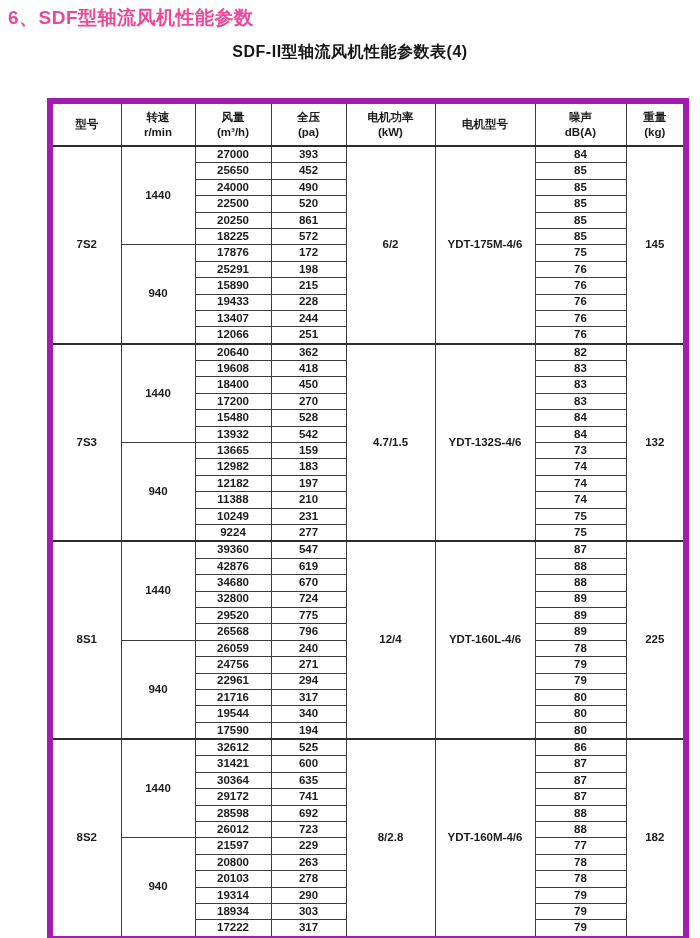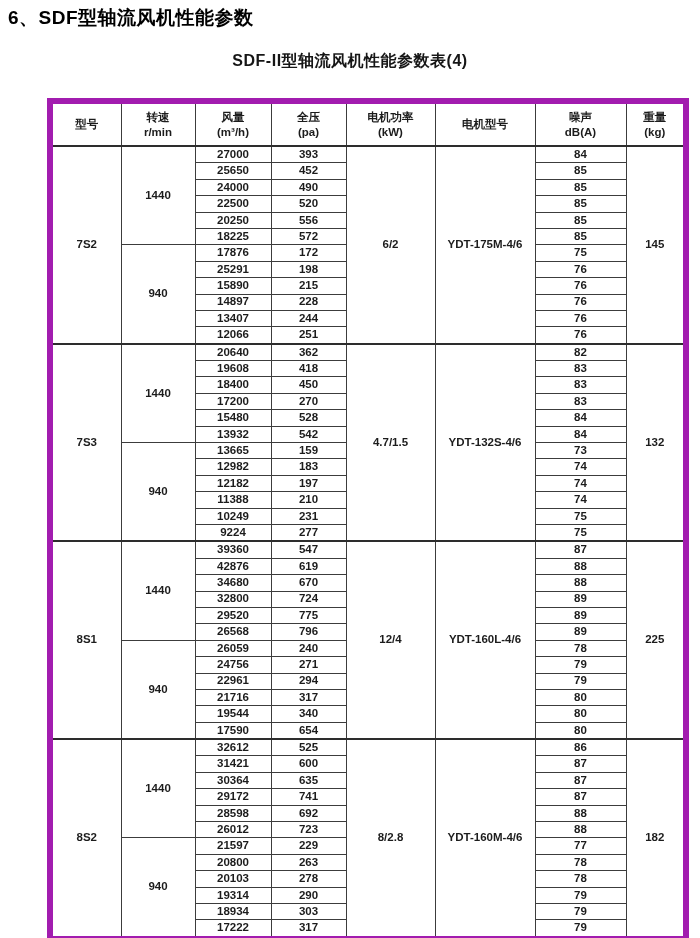--- a/index.html
+++ b/index.html
@@ -3,24 +3,24 @@
 <meta charset="utf-8">
 <style>
   html,body { margin:0; padding:0; }
   body {
     width:700px; height:938px; background:#ffffff; position:relative;
     font-family:"Liberation Sans","DejaVu Sans",sans-serif; color:#1a1a1a;
     overflow:hidden;
   }
   .heading {
     position:absolute; left:8px; top:5px;
-    font-size:19px; font-weight:bold; letter-spacing:0.5px; color:#000000;
+    font-size:19px; font-weight:bold; letter-spacing:0.5px; color:#ec4899;
   }
   .subtitle {
-    position:absolute; top:51px; left:0; width:700px; text-align:center;
+    position:absolute; top:42px; left:0; width:700px; text-align:center;
     font-size:16px; font-weight:bold; letter-spacing:0.5px; color:#161616;
   }
   table.fan-table {
     position:absolute; left:47px; top:98px;
     border-collapse:collapse; table-layout:fixed;
     border:6px solid #a21caf;
   }
   .fan-table th, .fan-table td {
     border:1px solid #3c3c3c;
     text-align:center; vertical-align:middle;
@@ -109,21 +109,21 @@
         <td>490</td>
         <td>85</td>
       </tr>
       <tr>
         <td>22500</td>
         <td>520</td>
         <td>85</td>
       </tr>
       <tr>
         <td>20250</td>
-        <td>556</td>
+        <td>861</td>
         <td>85</td>
       </tr>
       <tr>
         <td>18225</td>
         <td>572</td>
         <td>85</td>
       </tr>
       <tr>
         <td rowspan="6">940</td>
         <td>17876</td>
@@ -134,21 +134,21 @@
         <td>25291</td>
         <td>198</td>
         <td>76</td>
       </tr>
       <tr>
         <td>15890</td>
         <td>215</td>
         <td>76</td>
       </tr>
       <tr>
-        <td>14897</td>
+        <td>19433</td>
         <td>228</td>
         <td>76</td>
       </tr>
       <tr>
         <td>13407</td>
         <td>244</td>
         <td>76</td>
       </tr>
       <tr>
         <td>12066</td>
@@ -277,21 +277,21 @@
         <td>317</td>
         <td>80</td>
       </tr>
       <tr>
         <td>19544</td>
         <td>340</td>
         <td>80</td>
       </tr>
       <tr>
         <td>17590</td>
-        <td>654</td>
+        <td>194</td>
         <td>80</td>
       </tr>
       <tr class="group-start">
         <td rowspan="12">8S2</td>
         <td rowspan="6">1440</td>
         <td>32612</td>
         <td>525</td>
         <td rowspan="12">8/2.8</td>
         <td rowspan="12">YDT-160M-4/6</td>
         <td>86</td>

